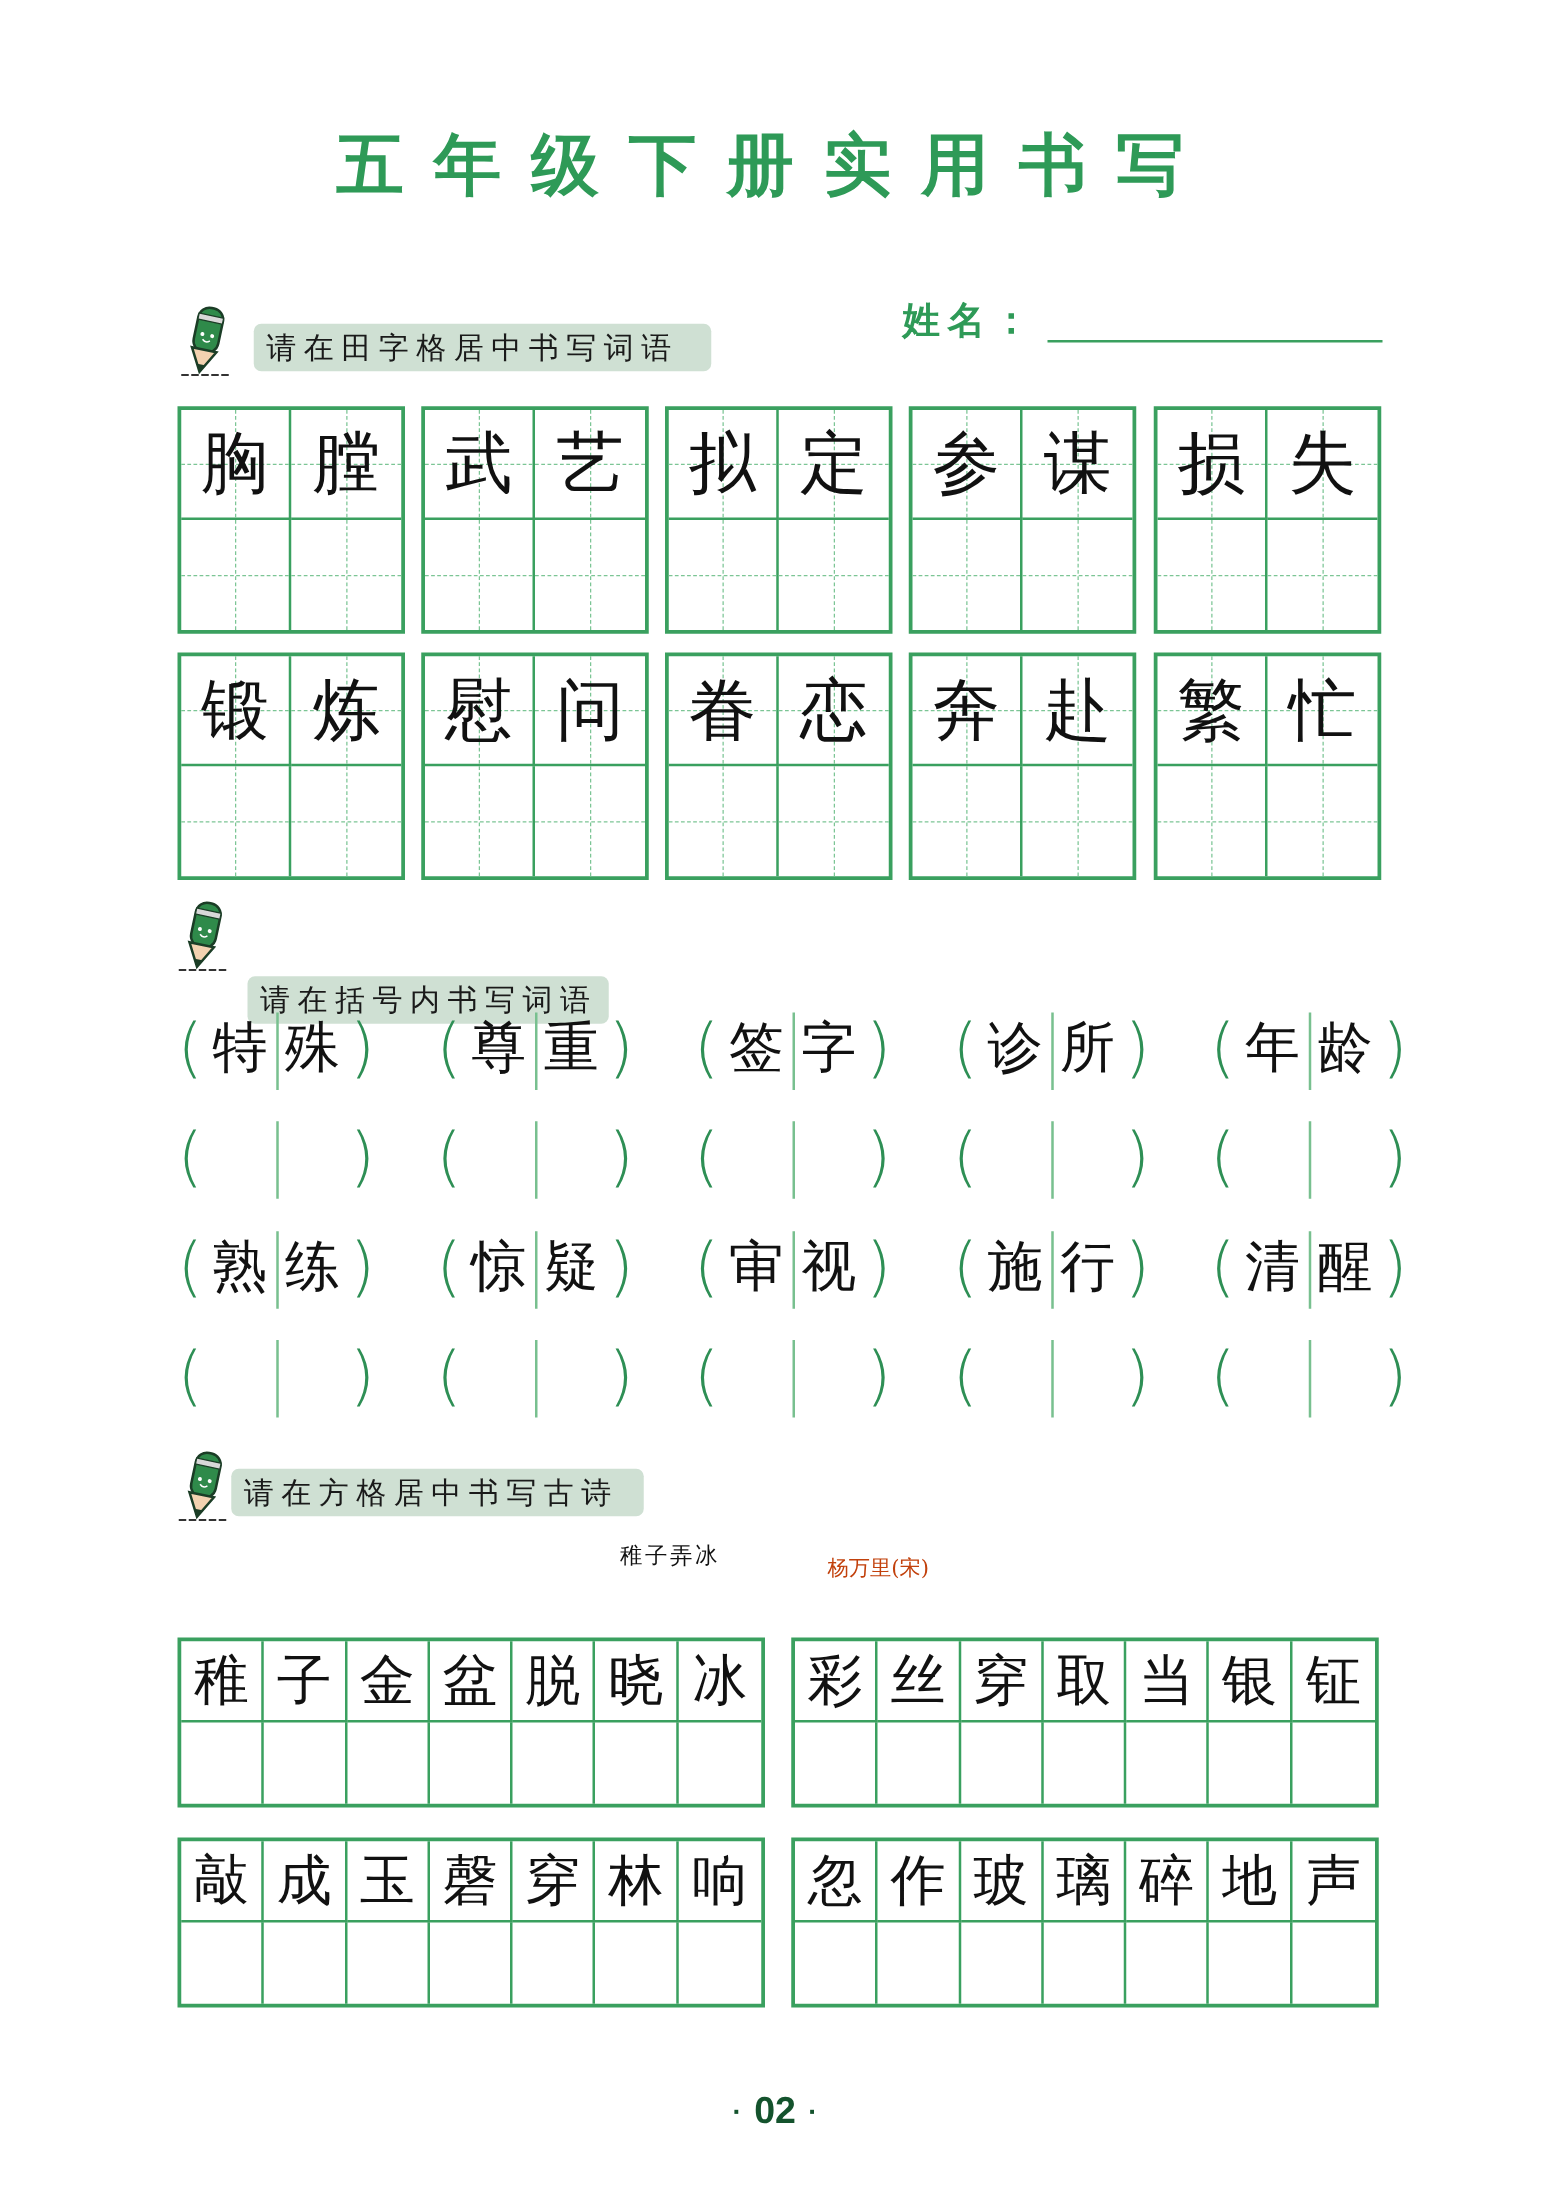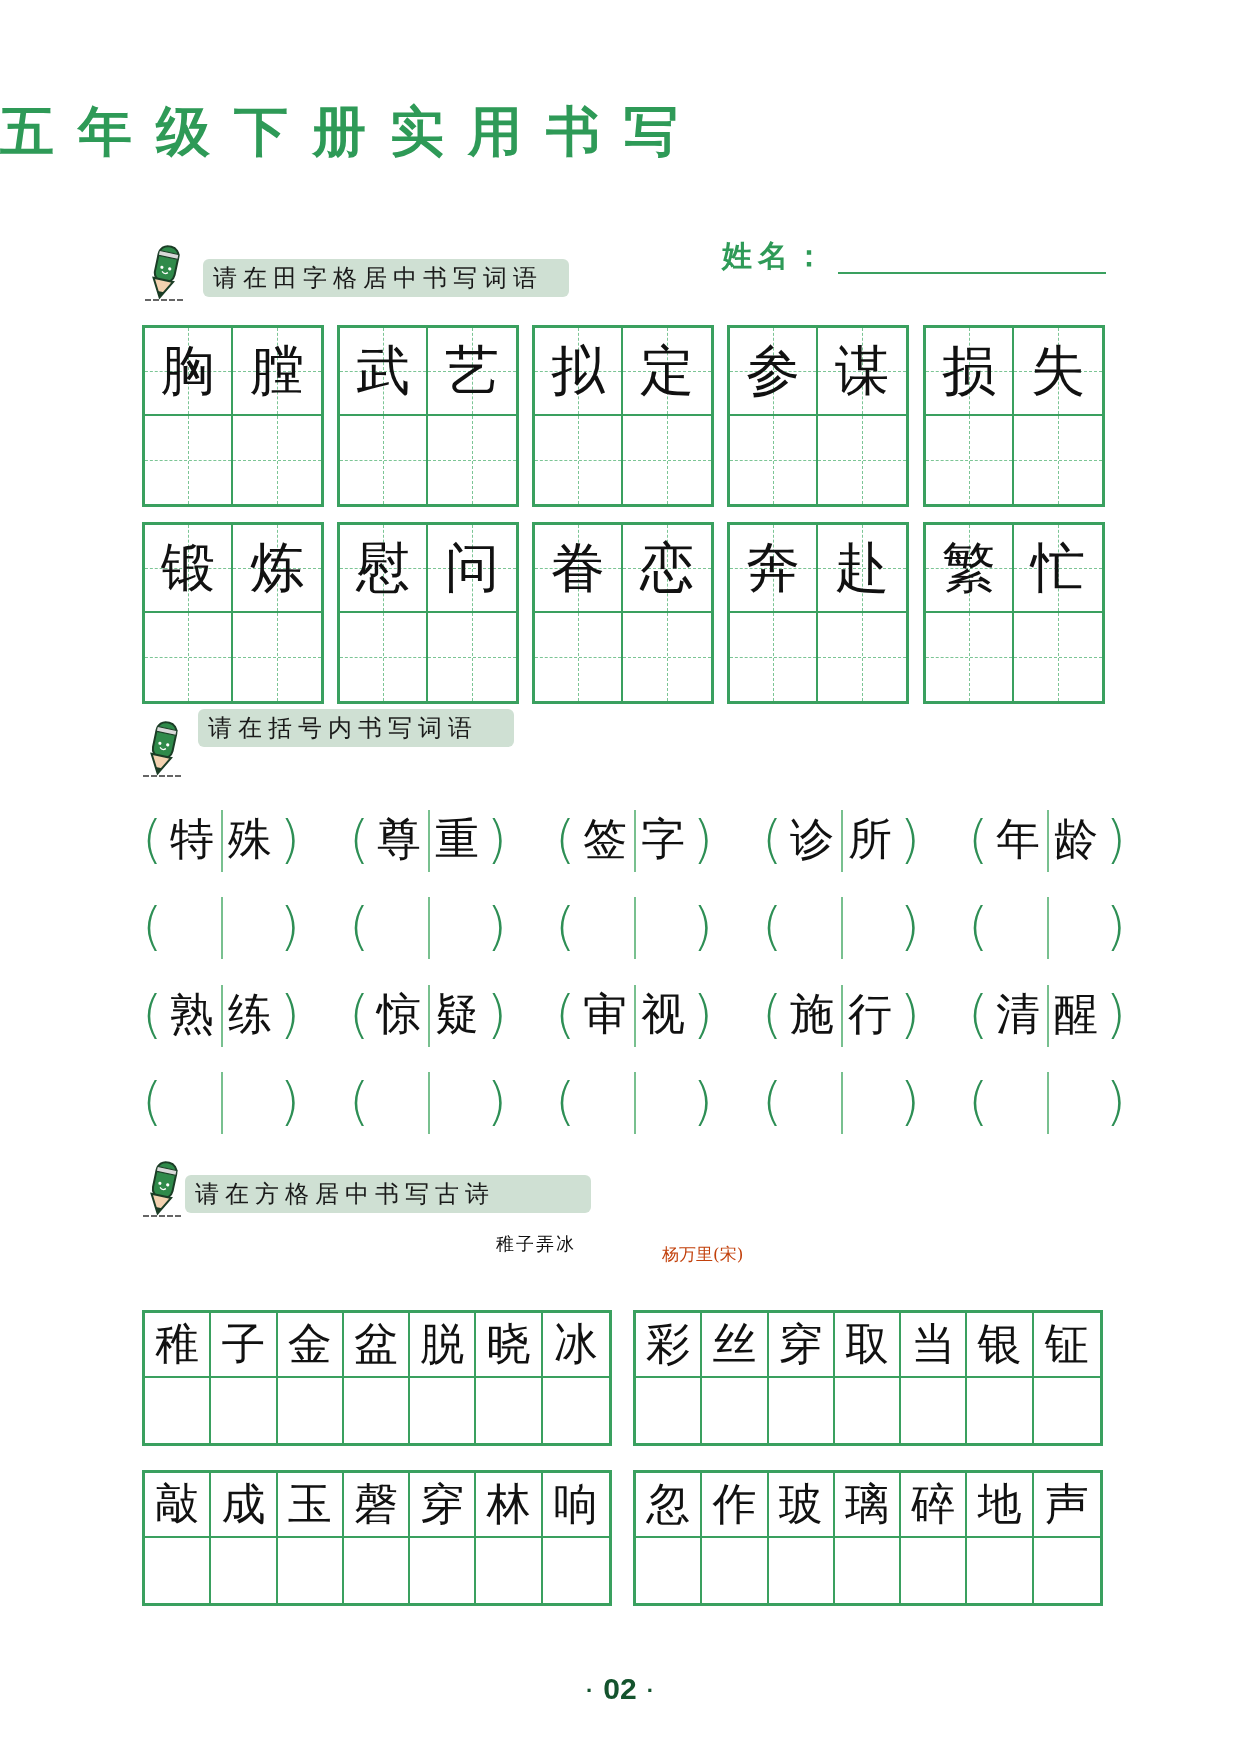--- a/index.html
+++ b/index.html
@@ -1,20 +1,20 @@
 <!DOCTYPE html>
 <html><head>
 <meta charset="utf-8">
 <style>
   * { box-sizing: border-box; margin: 0; padding: 0; }
   html, body { width: 1240px; height: 1754px; background: #ffffff; }
   body { position: relative; font-family: "DejaVu Serif", "Liberation Serif", serif; color: #111; overflow: hidden; }
 
   .title {
-    position: absolute; left: 0; top: 96px; width: 1240px; 
+    position: absolute; left: 0; top: 96px; width: 1240px; text-align: center;
     font-family: "DejaVu Sans", sans-serif; font-weight: bold;
     font-size: 54px; letter-spacing: 24px; color: #2e9a57; 
   }
 
   .pencil { position: absolute; width: 44px; height: 60px; }
   .banner {
     position: absolute; height: 38px; background: #cfe0d3; border-radius: 6px;
     font-family: "DejaVu Serif", serif; font-size: 24px; letter-spacing: 6px;
     color: #1a1a1a; line-height: 38px; padding-left: 10px; white-space: nowrap;
   }
@@ -212,21 +212,21 @@
     <rect x="12" y="4" width="20" height="36" rx="9" fill="#2f8a4a" stroke="#1b3d26" stroke-width="2"></rect>
     <rect x="12" y="10" width="20" height="5" fill="#d8d8d8" stroke="#1b3d26" stroke-width="1"></rect>
     <polygon points="12,38 32,38 22,56" fill="#f3d2b0" stroke="#1b3d26" stroke-width="2"></polygon>
     <polygon points="19,50 25,50 22,56" fill="#1b3d26"></polygon>
     <circle cx="18" cy="26" r="1.6" fill="#fff"></circle>
       <circle cx="26" cy="26" r="1.6" fill="#fff"></circle>
     <path d="M19 30 q3 3 6 0" stroke="#fff" stroke-width="1.2" fill="none"></path>
   </g>
   <line x1="2" y1="58" x2="40" y2="58" stroke="#333" stroke-width="1.5" stroke-dasharray="6 2"></line>
 </svg>
-<div class="banner" style="left:198px;top:709px;width:316px">请在括号内书写词语</div>
+<div class="banner" style="left:198px;top:781px;width:289px">请在括号内书写词语</div>
 
 <div class="br-group" style="left:142px;top:804px">
     <span class="br-l">(</span>
     <span class="br-c1">特</span>
     <span class="br-mid"></span>
     <span class="br-c2">殊</span>
     <span class="br-r">)</span>
   </div>
 <div class="br-group" style="left:349px;top:804px">
     <span class="br-l">(</span>
@@ -350,21 +350,21 @@
     <rect x="12" y="4" width="20" height="36" rx="9" fill="#2f8a4a" stroke="#1b3d26" stroke-width="2"></rect>
     <rect x="12" y="10" width="20" height="5" fill="#d8d8d8" stroke="#1b3d26" stroke-width="1"></rect>
     <polygon points="12,38 32,38 22,56" fill="#f3d2b0" stroke="#1b3d26" stroke-width="2"></polygon>
     <polygon points="19,50 25,50 22,56" fill="#1b3d26"></polygon>
     <circle cx="18" cy="26" r="1.6" fill="#fff"></circle>
       <circle cx="26" cy="26" r="1.6" fill="#fff"></circle>
     <path d="M19 30 q3 3 6 0" stroke="#fff" stroke-width="1.2" fill="none"></path>
   </g>
   <line x1="2" y1="58" x2="40" y2="58" stroke="#333" stroke-width="1.5" stroke-dasharray="6 2"></line>
 </svg>
-<div class="banner" style="left:185px;top:1175px;width:406px">请在方格居中书写古诗</div>
+<div class="banner" style="left:185px;top:1175px;width:330px">请在方格居中书写古诗</div>
 
 <div class="poem-title">稚子弄冰</div>
 <div class="poem-author">杨万里(宋)</div>
 
 <div class="pm-grid" style="left:142px;top:1310px">
   <div class="pm-cell">稚</div>
   <div class="pm-cell">子</div>
   <div class="pm-cell">金</div>
   <div class="pm-cell">盆</div>
   <div class="pm-cell">脱</div>

